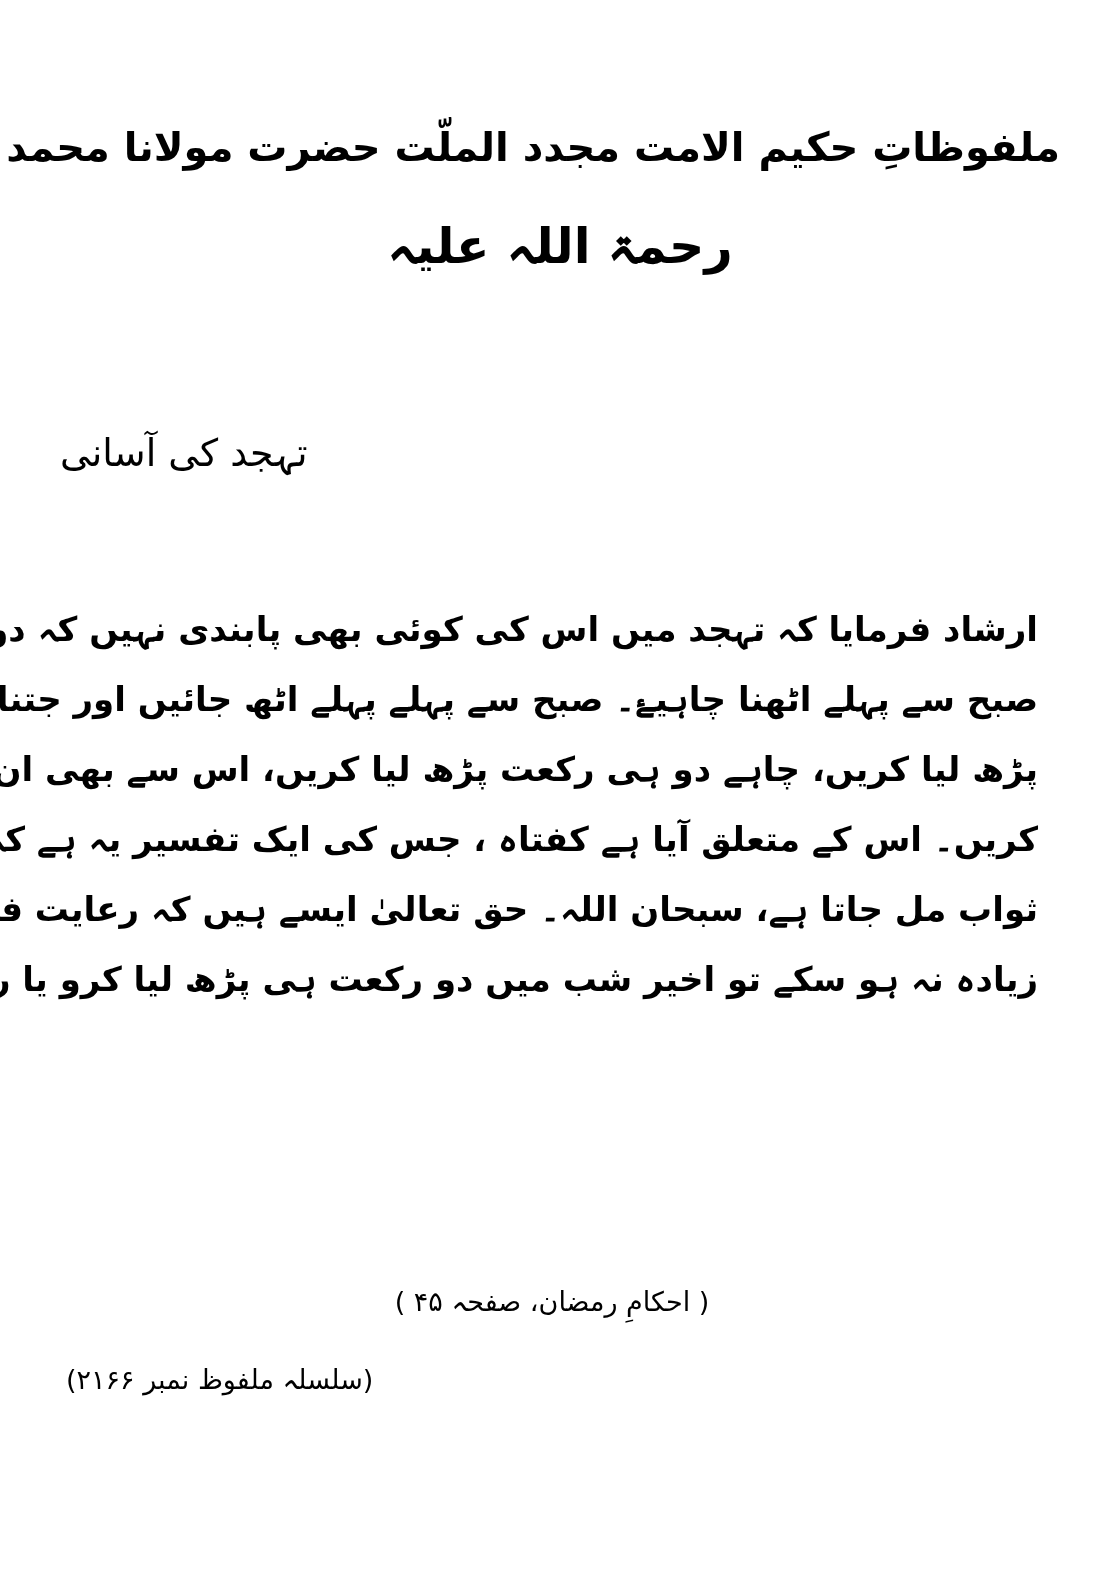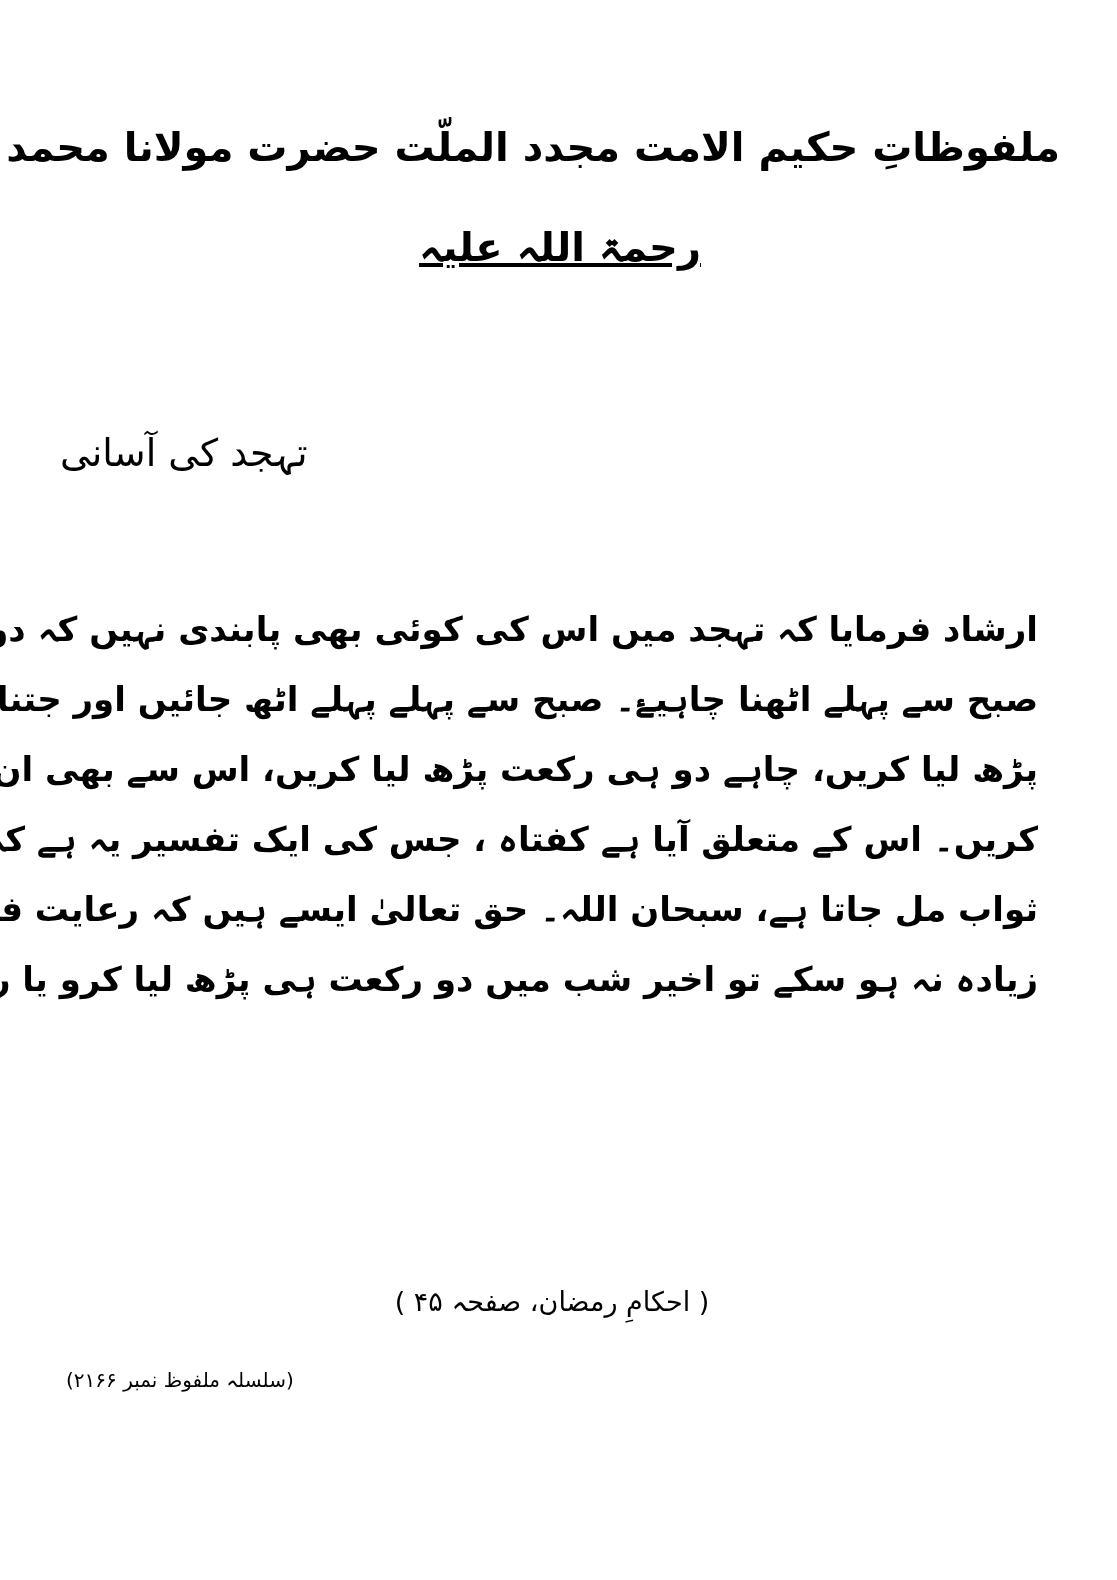--- a/index.html
+++ b/index.html
@@ -32,24 +32,23 @@
       font-weight: bold;
       line-height: 70px;
       white-space: nowrap;
     }
     .title-line2 {
       position: absolute;
       top: 212px;
       left: 60px;
       width: 1000px;
       text-align: center;
-      font-size: 40px;
+      font-size: 49px;
       font-weight: bold;
       line-height: 70px;
-      text-decoration: underline;
     }
     .heading {
       position: absolute;
       top: 418px;
       left: 60px;
       width: 1000px;
       text-align: left;
       font-size: 38px;
       line-height: 70px;
     }
@@ -85,21 +84,21 @@
     }
     .series-wrap {
       position: absolute;
       top: 1350px;
       left: 66px;
       direction: ltr;
     }
     .series-wrap span {
       direction: rtl;
       unicode-bidi: embed;
-      font-size: 20px;
+      font-size: 27px;
       line-height: 60px;
     }
   </style>
 </head>
 <body>
 
 <div class="page">
 
   <div class="title-line1">ملفوظاتِ حکیم الامت مجدد الملّت حضرت مولانا محمد اشرف علی تھانوی</div>
   <div class="title-line2">رحمۃ اللہ علیہ</div>

